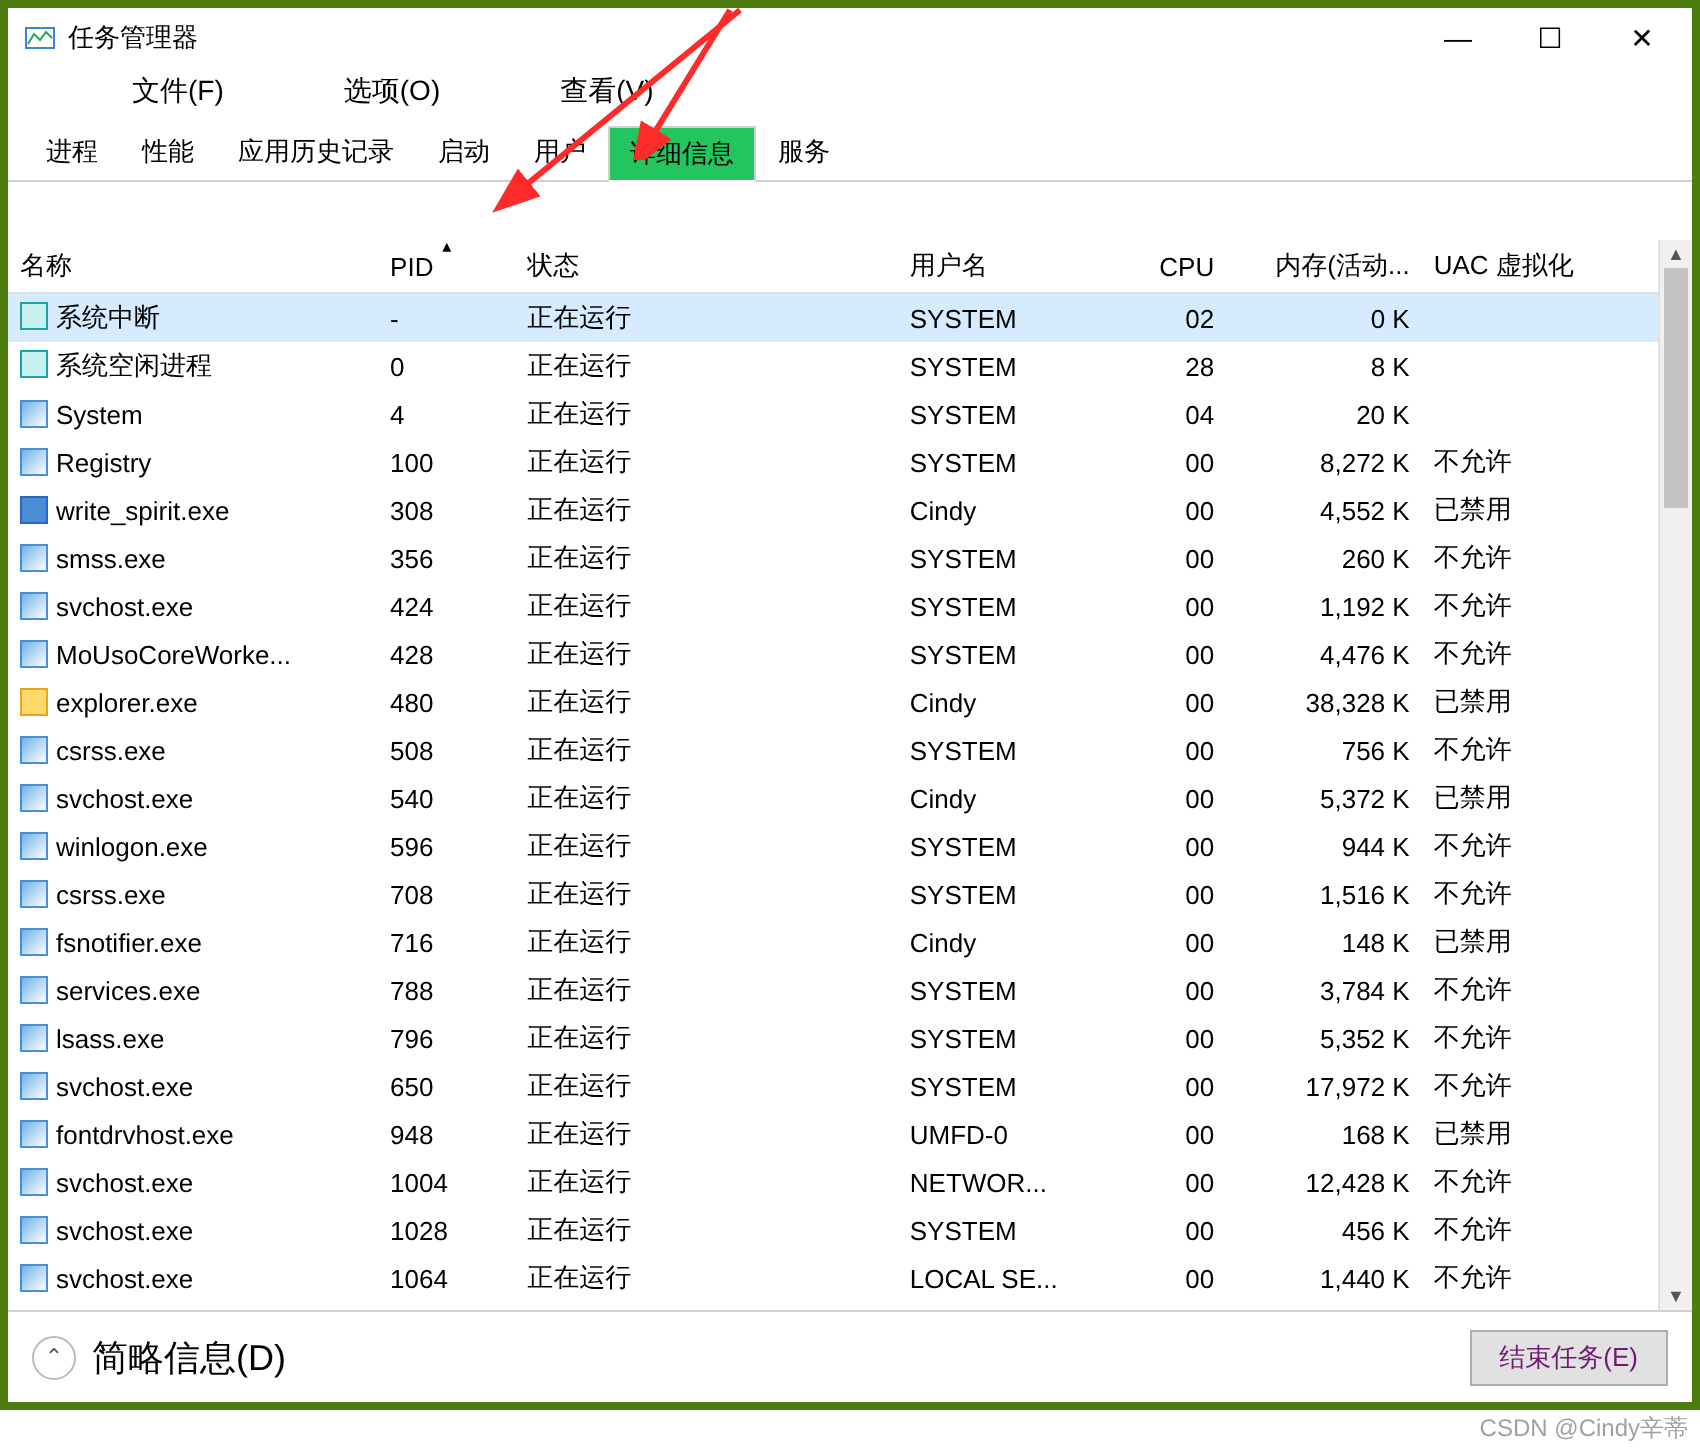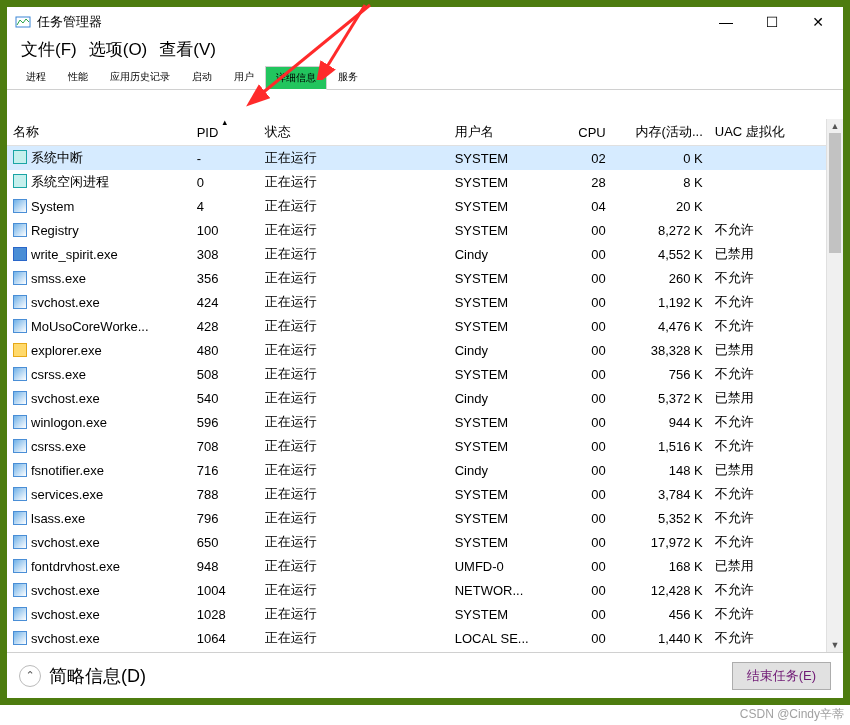--- a/index.html
+++ b/index.html
@@ -1,26 +1,26 @@
 <!DOCTYPE html>
 <html><head>
 <meta charset="utf-8">
 <style>
 * { box-sizing: border-box; margin: 0; padding: 0; }
 body { font-family: "Microsoft YaHei", "Segoe UI", sans-serif; font-size: 13px; background: #fff; color: #000; width: 850px; height: 725px; overflow: hidden; position: relative; }
-.window { border: 7px solid #4d7c0f; width: 850px; height: 705px; display: flex; flex-direction: column; }
+.window { border: 4px solid #4d7c0f; width: 850px; height: 705px; display: flex; flex-direction: column; }
 .titlebar { display: flex; align-items: center; height: 30px; padding: 0 2px; }
 .titlebar .app-icon { width: 16px; height: 16px; margin: 0 6px; display: inline-flex; }
 .titlebar .title { flex: 1; font-size: 13px; }
 .win-controls { display: flex; }
 .win-btn { width: 46px; height: 30px; display: flex; align-items: center; justify-content: center; font-size: 14px; }
 .menubar { display: flex; padding: 2px 8px; height: 24px; align-items: center; }
-.menubar .menu-item { padding: 2px 6px; font-size: 17px; }
+.menubar .menu-item { padding: 2px 6px; font-size: 14px; margin-left: 48px; }
 .tabs { display: flex; border-bottom: 1px solid #d0d0d0; padding: 4px 8px 0 8px; gap: 0; }
-.tab { padding: 4px 10px; font-size: 10px; border: 1px solid transparent; border-bottom: none; cursor: default; text-align: right; }
+.tab { padding: 4px 10px; font-size: 13px; border: 1px solid transparent; border-bottom: none; cursor: default; text-align: right; }
 .tab.active { border: 1px solid #d0d0d0; border-bottom: 1px solid #fff; background: #22c55e; position: relative; top: 1px; }
 .content { flex: 1; display: flex; flex-direction: column; overflow: hidden; padding: 6px 0 0 0; position: relative; }
 .table-wrap { flex: 1; overflow: hidden; position: relative; margin-top: 23px; }
 table { width: 100%; border-collapse: collapse; table-layout: fixed; }
 th { text-align: left; font-weight: normal; padding: 4px 6px; border-bottom: 1px solid #e0e0e0; font-size: 13px; position: relative; white-space: nowrap; overflow: hidden; text-overflow: ellipsis; }
 th.num, td.num { text-align: right; }
 th .sort { font-size: 9px; position: absolute; top: -2px; left: 50%; transform: translateX(-50%); }
 td { padding: 3px 6px; font-size: 13px; white-space: nowrap; overflow: hidden; text-overflow: ellipsis; height: 24px; }
 tbody tr.selected { background: #d6ebff; padding-left: 32px; }
 .proc-icon { width: 14px; height: 14px; display: inline-block; vertical-align: -2px; margin-right: 4px; border: 1px solid #4a8ed6; background: #fff; }

